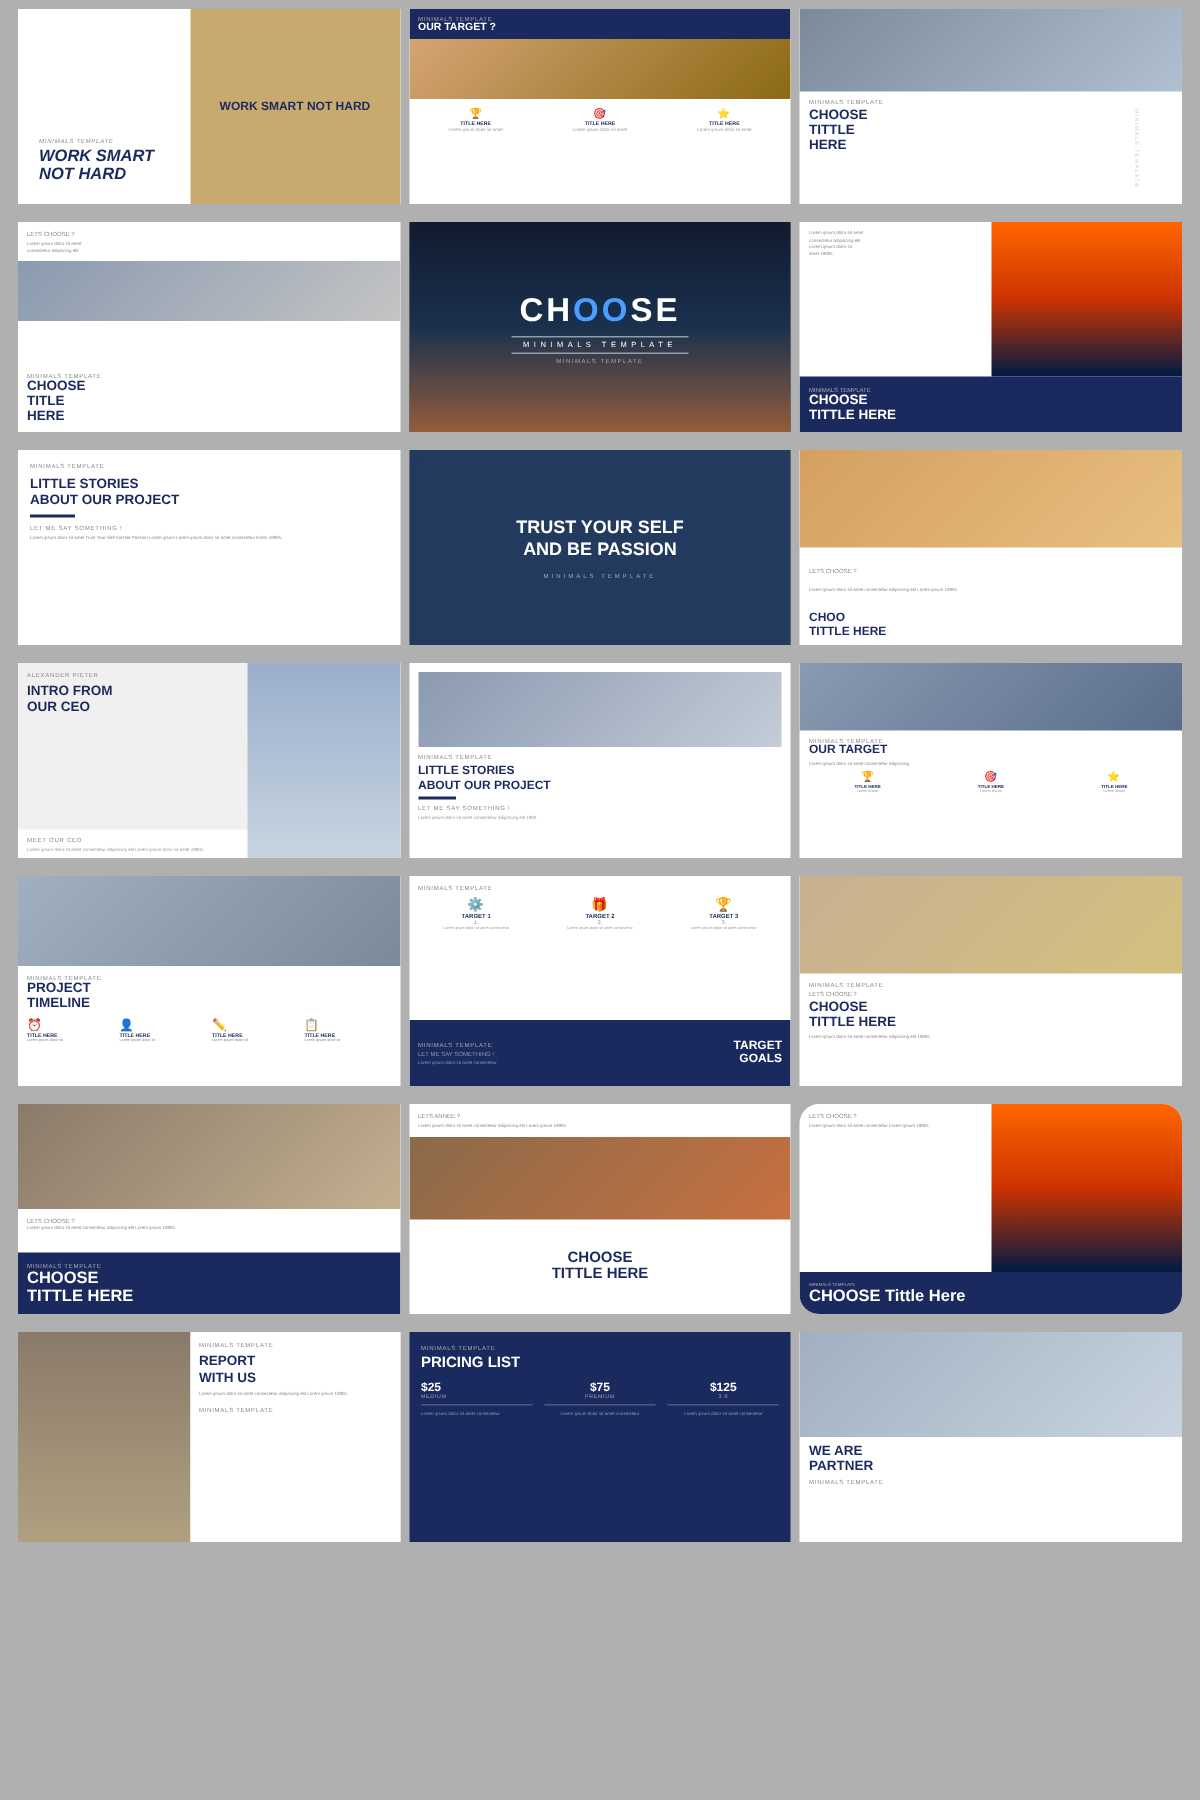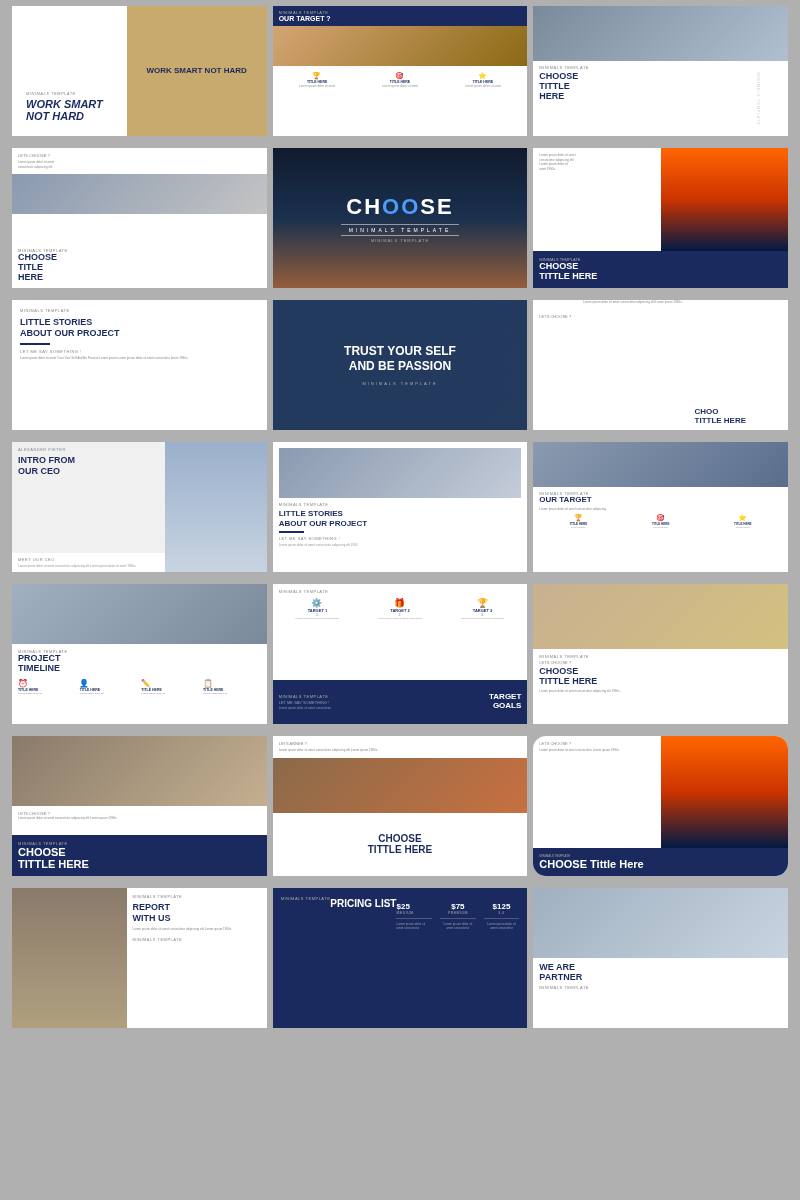--- a/index.html
+++ b/index.html
@@ -180,21 +180,21 @@
     </div>
 
     <div class="slide" style="min-height:130px; background:linear-gradient(135deg,#2a3a5e,#0d1b3e); display:flex; align-items:center; justify-content:center; position:relative; overflow:hidden;">
       <div style="position:absolute; top:0; left:0; right:0; bottom:0; background:linear-gradient(135deg,#1a3a5e,#3a5a7e); opacity:0.5;"></div>
       <div style="position:relative; z-index:2; text-align:center; padding:10px;">
         <div style="font-size:12px; font-weight:700; color:#fff; line-height:1.2;">TRUST YOUR SELF<br>AND BE PASSION</div>
         <div style="font-size:4px; color:#aaa; letter-spacing:2px; margin-top:8px;">MINIMALS TEMPLATE</div>
       </div>
     </div>
 
-    <div class="slide" style="min-height:130px; display:flex; flex-direction:row; overflow:hidden;">
+    <div class="slide" style="min-height:130px; display:flex; flex-direction:column; overflow:hidden;">
       <div style="height:65px; background:linear-gradient(135deg,#d4a060,#e8c080);"></div>
       <div style="padding:4px 6px;">
         <span style="font-size:4px; color:#888;">LETS CHOOSE ?</span>
       </div>
       <div style="font-size:3px; color:#888; padding:0 6px; line-height:1.5;">Lorem ipsum dolor sit amet consectetur adipiscing elit Lorem ipsum 1990s.</div>
       <div style="padding:4px 6px; margin-top:auto;">
         <div style="font-size:8px; font-weight:900; color:#1a2a5e; line-height:1.1;">CHOO<br>TITTLE HERE</div>
       </div>
     </div>
   </div>
@@ -371,21 +371,21 @@
     <div class="slide" style="min-height:140px; display:flex; overflow:hidden;">
       <div style="width:45%; background:linear-gradient(180deg,#8a7a6a,#b0a080);"></div>
       <div style="flex:1; padding:6px; background:#fff;">
         <div style="font-size:4px; color:#888; letter-spacing:0.5px;">MINIMALS TEMPLATE</div>
         <div style="font-size:9px; font-weight:900; color:#1a2a5e; line-height:1.2; margin-top:3px;">REPORT<br>WITH US</div>
         <div style="font-size:3px; color:#888; line-height:1.5; margin-top:3px;">Lorem ipsum dolor sit amet consectetur adipiscing elit Lorem ipsum 1990s.</div>
         <div style="font-size:4px; color:#888; letter-spacing:0.5px; margin-top:6px;">MINIMALS TEMPLATE</div>
       </div>
     </div>
 
-    <div class="slide" style="min-height:140px; background:#1a2a5e; display:flex; flex-direction:row; padding:8px; overflow:hidden;">
+    <div class="slide" style="min-height:140px; background:#1a2a5e; display:flex; flex-direction:column; padding:8px; overflow:hidden;">
       <div style="font-size:4px; color:#aaa; letter-spacing:0.5px;">MINIMALS TEMPLATE</div>
       <div style="font-size:10px; font-weight:900; color:#fff; margin-top:2px;">PRICING LIST</div>
       <div style="display:flex; gap:8px; margin-top:6px; flex:1;">
         <div style="flex:1; text-align:left;">
           <div style="font-size:8px; font-weight:900; color:#fff;">$25</div>
           <div style="font-size:3.5px; color:#aaa; letter-spacing:0.5px;">MEDIUM</div>
           <div style="width:100%; height:1px; background:#4a5a7e; margin:3px 0;"></div>
           <div style="font-size:3px; color:#8a9ab0; line-height:1.4;">Lorem ipsum dolor sit amet consectetur</div>
         </div>
         <div style="flex:1; text-align:center;">

